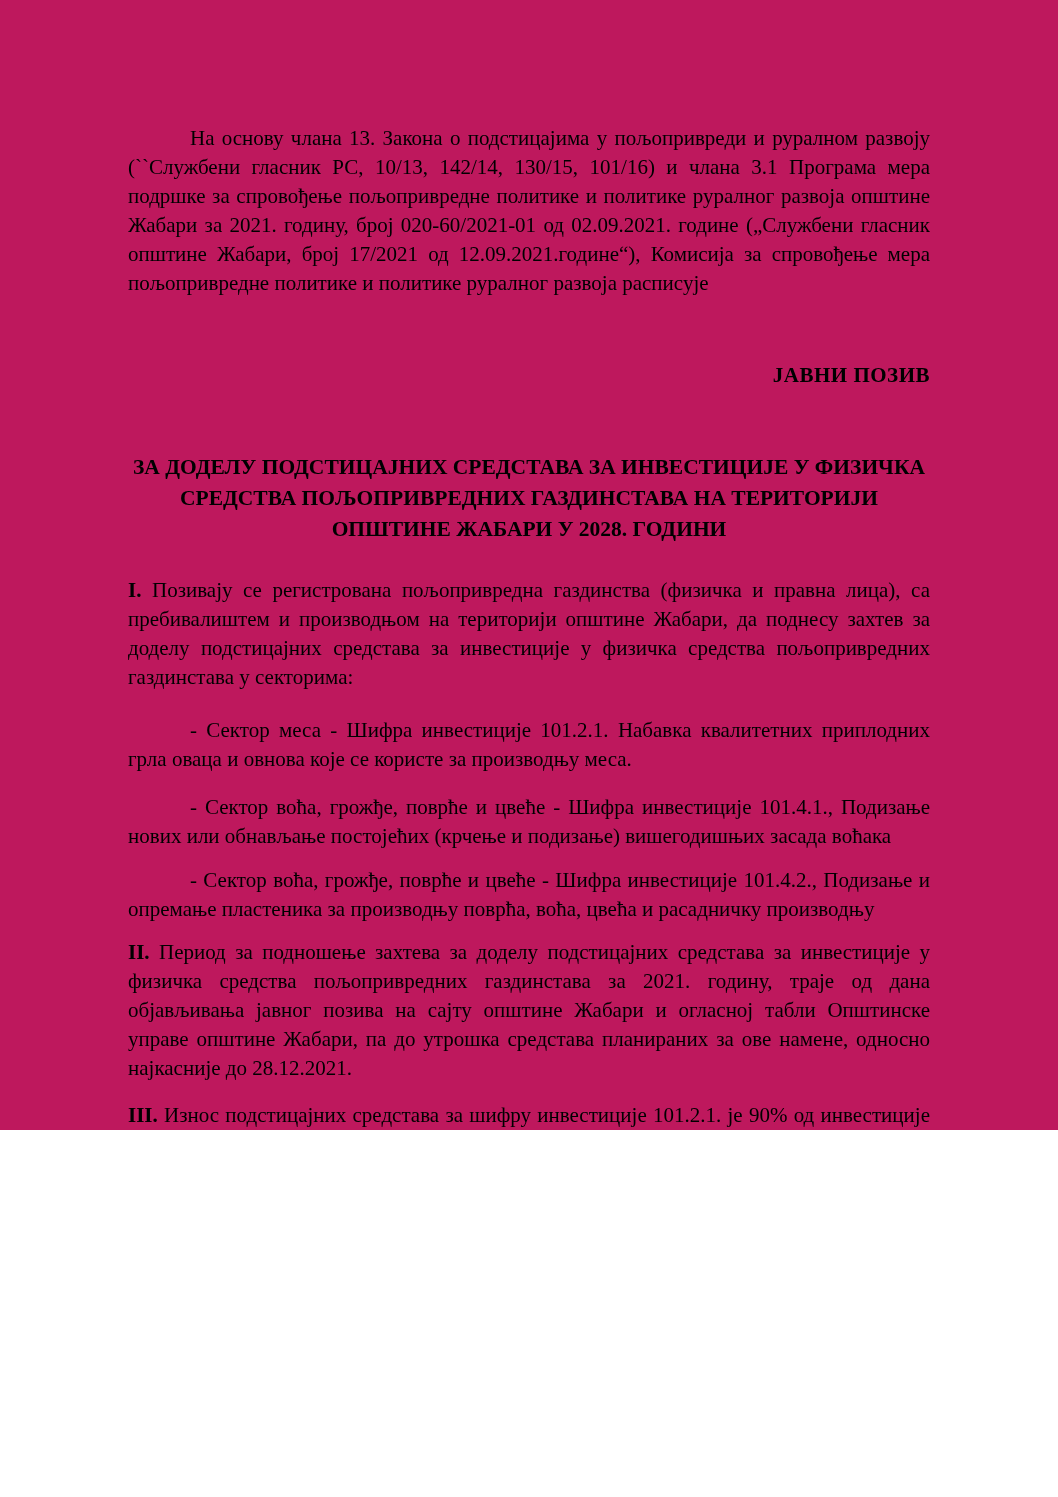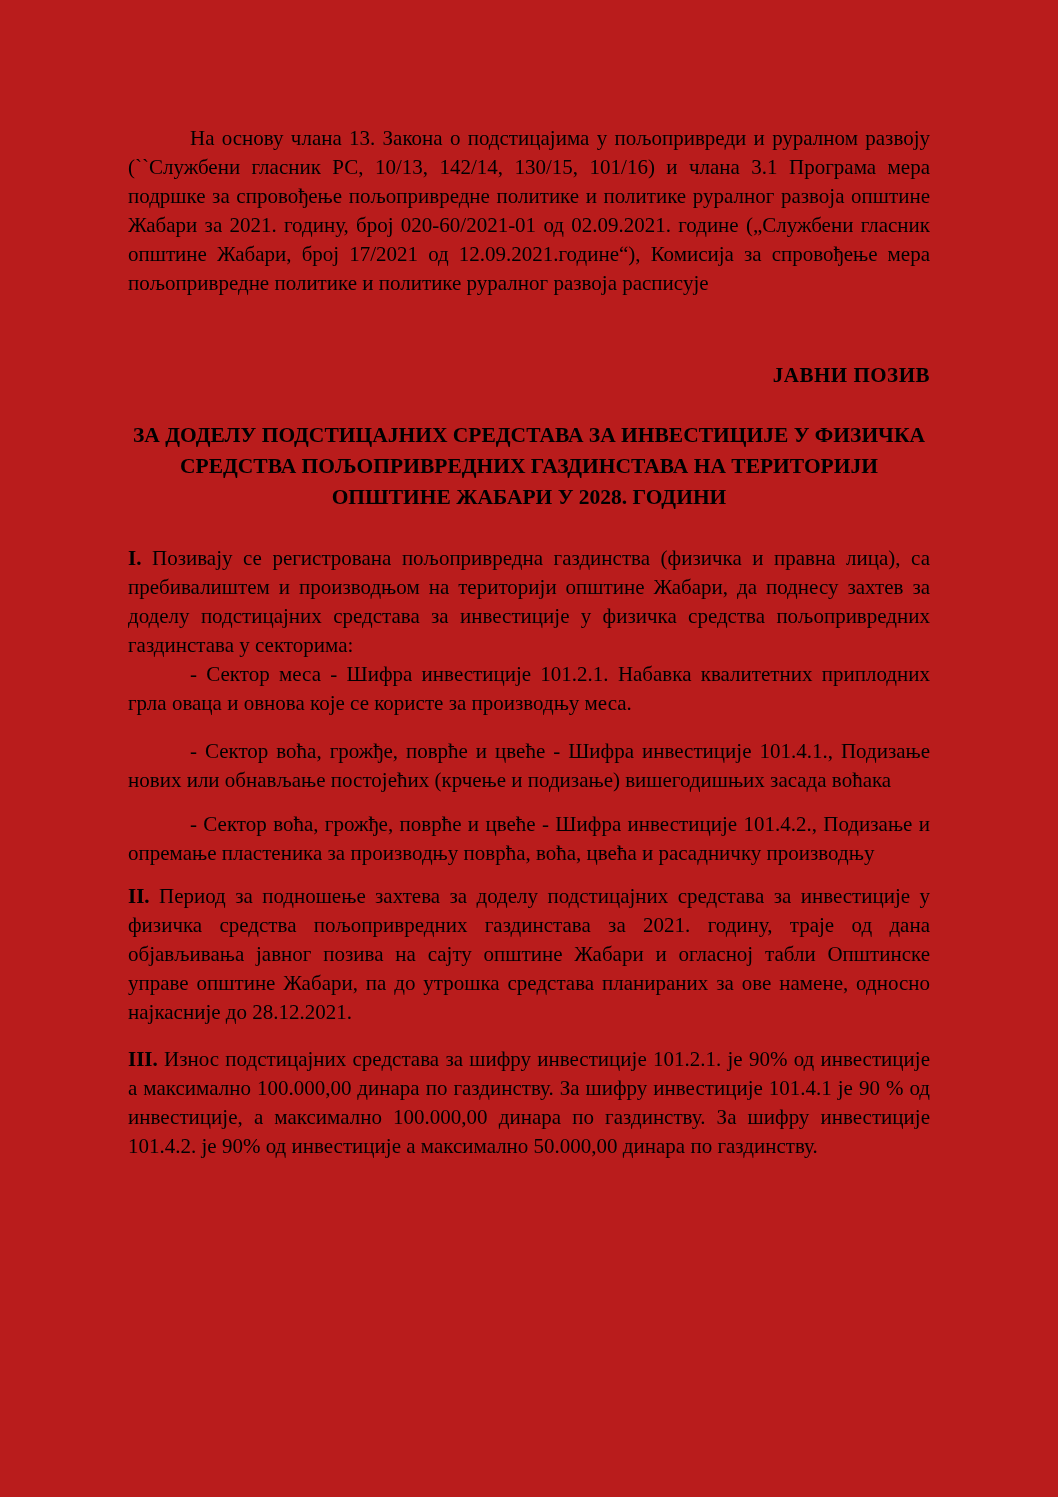--- a/index.html
+++ b/index.html
@@ -3,22 +3,22 @@
 <meta charset="utf-8">
 <style>
   html, body {
     margin: 0;
     padding: 0;
     background: #ffffff;
   }
   .page {
     position: relative;
     width: 1058px;
-    height: 1497px;
-    background: #b91c1c;
+    height: 1130px;
+    background: #be185d;
     color: #000000;
     box-sizing: border-box;
     padding: 124px 128px 0 128px;
     overflow: hidden;
     font-family: "Liberation Serif", "DejaVu Serif", serif;
   }
   .para {
     margin: 0;
     font-size: 21px;
     line-height: 29px;
@@ -29,31 +29,31 @@
     text-indent: 62px;
   }
   .doc-title {
     margin-top: 63px;
     text-align: right;
     font-weight: bold;
     text-indent: 0;
     letter-spacing: 0.5px;
   }
   .doc-subtitle {
-    margin-top: 30px;
+    margin-top: 62px;
     text-align: center;
     font-weight: bold;
     font-size: 21.5px;
     line-height: 31px;
   }
   .numeral {
     font-weight: bold;
   }
   .sec-1   { margin-top: 31px; }
-  .bullet-1 { }
+  .bullet-1 { margin-top: 24px; }
   .bullet-2 { margin-top: 19px; }
   .bullet-3 { margin-top: 15px; }
   .sec-2   { margin-top: 14px; }
   .sec-3   { margin-top: 18px; }
 </style>
 </head>
 <body>
 
 <div class="page">
 

